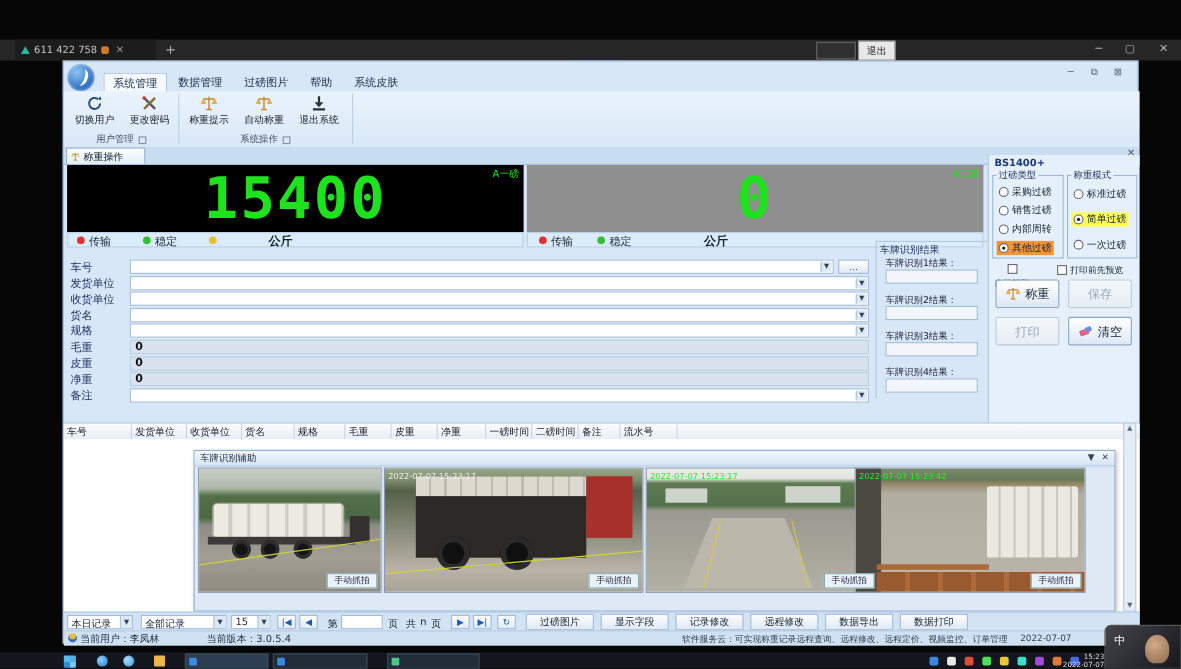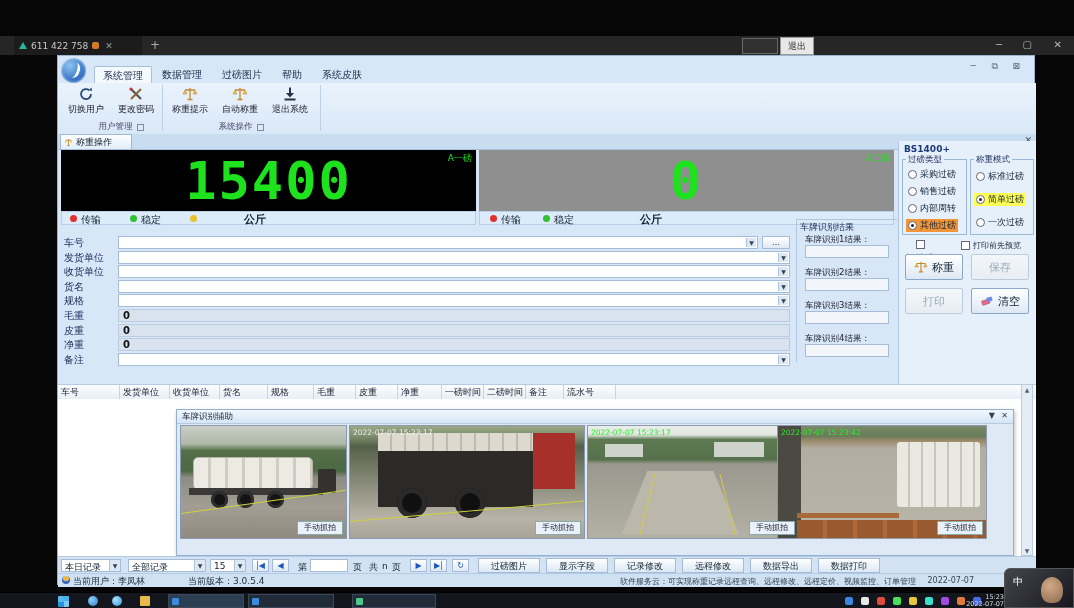--- a/index.html
+++ b/index.html
@@ -203,21 +203,21 @@
       </div>
       <div class="rbtn" style="left:208px;">
         <svg width="16" height="16" viewBox="0 0 16 16">
             <path d="M8 1.5v6" stroke="#234" stroke-width="2"></path>
             <path d="M4 7l4 4.5L12 7z" fill="#234"></path>
             <path d="M2.5 13.5h11" stroke="#234" stroke-width="2"></path>
           </svg>
         <span>退出系统</span>
       </div>
       <div class="vsep" style="left:262px;"></div>
-      <div class="gcap" style="left:13px;width:100px;">
+      <div class="gcap" style="left:2px;width:100px;">
           <span>用户管理</span>
           <span class="gbox" style="position:static;"></span>
         </div>
       <div class="gcap" style="left:106px;width:154px;">
           <span>系统操作</span>
           <span class="gbox" style="position:static;"></span>
         </div>
     </div>
 
     <div class="wtabstrip">

